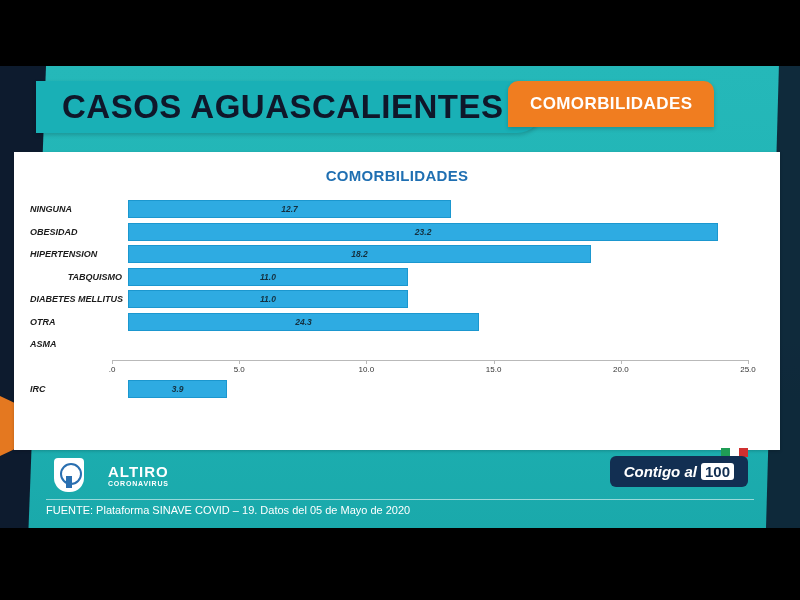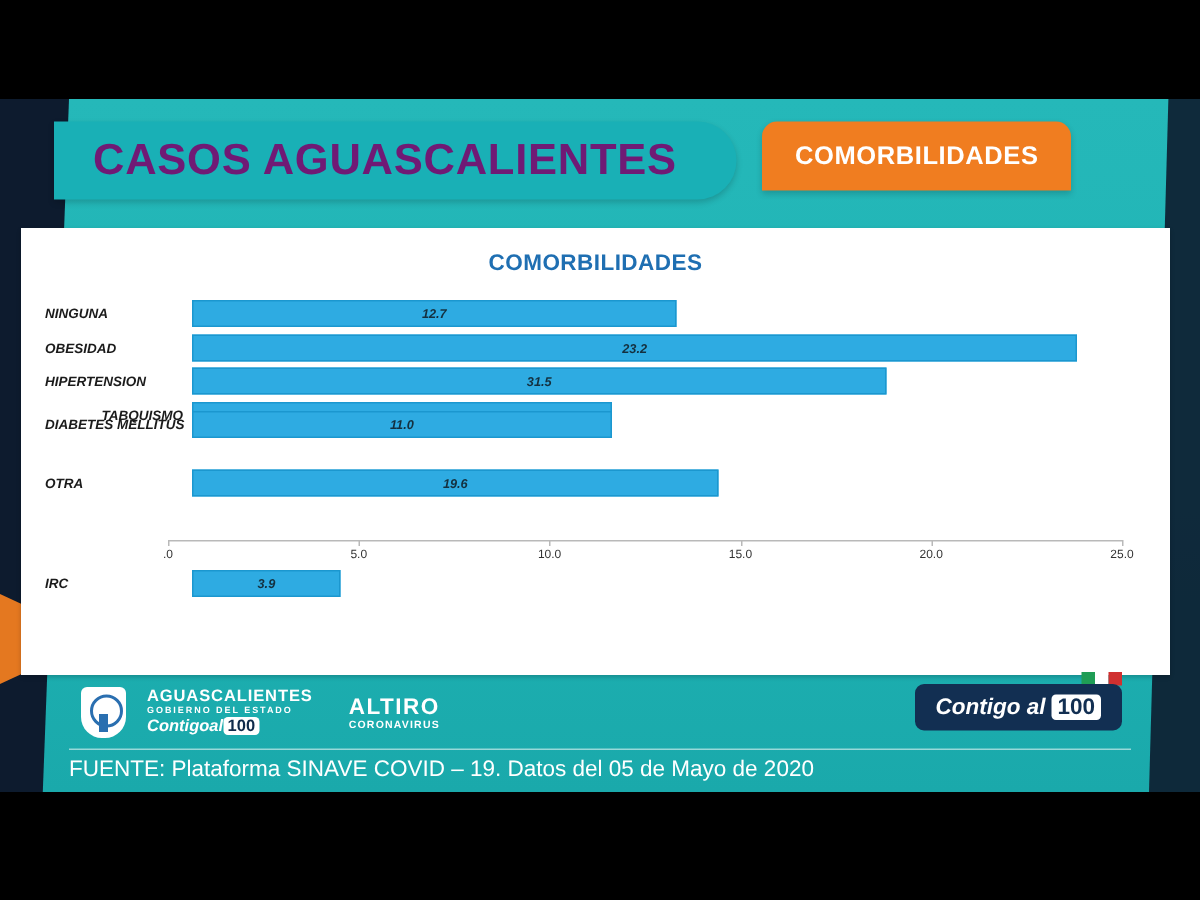--- a/index.html
+++ b/index.html
@@ -67,23 +67,23 @@
     top: 15px;
     height: 52px;
     padding: 0 40px 0 26px;
     display: flex;
     align-items: center;
     background: #19b0b6;
     border-radius: 0 26px 26px 0;
     box-shadow: 0 2px 4px rgba(0,0,0,.18);
   }
   #title-text {
-    font-size: 29px;
-    font-weight: bold;
-    color: #701a75;
+    font-size: 33px;
+    font-weight: bold;
+    color: #0f172a;
     letter-spacing: .5px;
     white-space: nowrap;
   }
   #tag-banner {
     position: absolute;
     left: 508px;
     top: 15px;
     height: 46px;
     padding: 0 22px;
     display: flex;
@@ -323,21 +323,21 @@
   }
   #source-bar {
     position: absolute;
     left: 46px;
     top: 433px;
     width: 708px;
     border-top: 1px solid rgba(255,255,255,.55);
     padding-top: 4px;
   }
   #source-text {
-    font-size: 15px;
+    font-size: 11px;
     color: #ffffff;
     white-space: nowrap;
   }
 </style>
 </head>
 <body>
 
 <div id="stage">
   <div id="slide">
     <div id="wedge-left"></div>
@@ -366,45 +366,46 @@
             <div class="cat-label">OBESIDAD</div>
             <div class="bar-wrap">
               <div class="bar" style="width: 590.208px; background: rgb(46, 171, 226);"></div>
               <div class="bar-value" style="left: 295.104px;">23.2</div>
             </div>
           </div>
           <div class="row" style="top: 47px;">
             <div class="cat-label">HIPERTENSION</div>
             <div class="bar-wrap">
               <div class="bar" style="width: 463.008px; background: rgb(46, 171, 226);"></div>
-              <div class="bar-value" style="left: 231.504px;">31.5</div>
+              <div class="bar-value" style="left: 231.504px;">18.2</div>
             </div>
           </div>
           <div class="row" style="top: 69.5px; text-align: right;">
             <div class="cat-label">TABQUISMO</div>
             <div class="bar-wrap">
               <div class="bar" style="width: 279.84px; background: rgb(46, 171, 226);"></div>
               <div class="bar-value" style="left: 139.92px;">11.0</div>
             </div>
           </div>
-          <div class="row" style="top: 76px;">
+          <div class="row" style="top: 92px;">
             <div class="cat-label">DIABETES MELLITUS</div>
             <div class="bar-wrap">
               <div class="bar" style="width: 279.84px; background: rgb(46, 171, 226);"></div>
               <div class="bar-value" style="left: 139.92px;">11.0</div>
             </div>
           </div>
           <div class="row" style="top: 114.5px;">
             <div class="cat-label">OTRA</div>
             <div class="bar-wrap">
               <div class="bar" style="width: 351.072px; background: rgb(46, 171, 226);"></div>
-              <div class="bar-value" style="left: 175.536px;">19.6</div>
+              <div class="bar-value" style="left: 175.536px;">24.3</div>
             </div>
           </div>
           <div class="row" style="top: 137px;">
+            <div class="cat-label">ASMA</div>
           </div>
           <div class="row" style="top: 182px;">
             <div class="cat-label">IRC</div>
             <div class="bar-wrap">
               <div class="bar" style="width: 99.216px; background: rgb(46, 171, 226);"></div>
               <div class="bar-value" style="left: 49.608px;">3.9</div>
             </div>
           </div>
         </div>
       <div id="axis">
@@ -419,27 +420,20 @@
           <div class="tick-label" style="left: 381.6px; text-align: center;">15.0</div>
           <div class="tick" style="left: 508.8px;"></div>
           <div class="tick-label" style="left: 508.8px;">20.0</div>
           <div class="tick" style="left: 636px;"></div>
           <div class="tick-label" style="left: 636px;">25.0</div>
         </div>
     </div>
 
     <div id="footer-logos">
       <div id="gov-seal"></div>
-      <div class="logo-lines">
-        <div id="logo-ags-name">AGUASCALIENTES</div>
-        <div id="logo-ags-sub">GOBIERNO DEL ESTADO</div>
-        <div id="logo-contigo-small">
-          <span>Contigo</span><span>al</span><span class="num">100</span>
-        </div>
-      </div>
       <div id="altiro">
         <div id="altiro-main">ALTIRO</div>
         <div id="altiro-sub">CORONAVIRUS</div>
       </div>
     </div>
 
     <div id="contigo-flag">
       <span style="background:#1f9d55"></span>
         <span style="background:#ffffff"></span>
         <span style="background:#d03030"></span>

